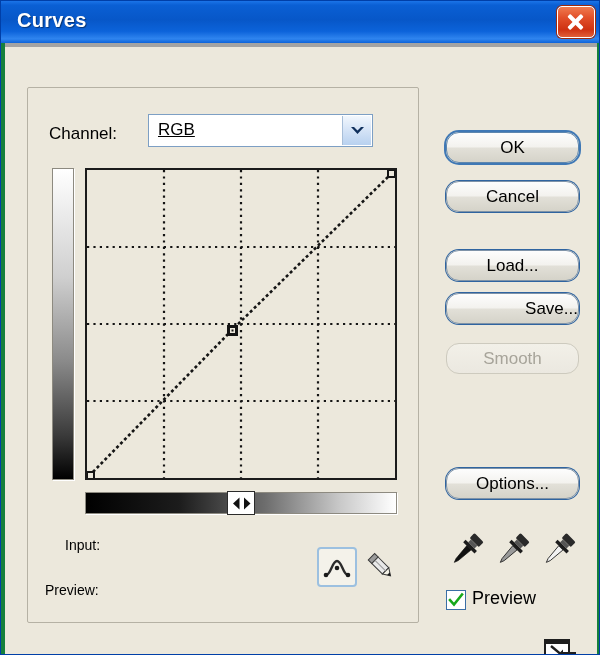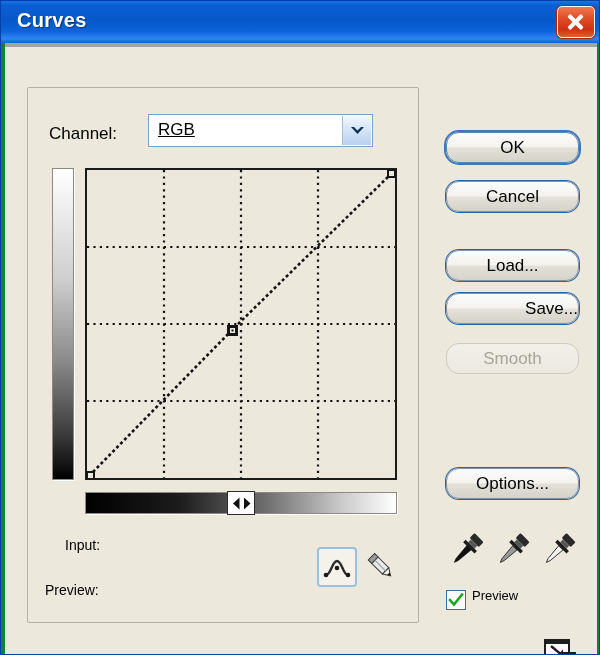--- a/index.html
+++ b/index.html
@@ -310,21 +310,21 @@
     height: 20px;
     background: #ffffff;
     border: 1px solid #3a6ea5;
     box-sizing: border-box;
   }
   .checkbox svg { position: absolute; left: 1px; top: 1px; }
   .preview-label {
     position: absolute;
     left: 26px;
     top: -2px;
-    font-size: 13px;
+    font-size: 18px;
     color: #000000;
     white-space: nowrap;
     text-align: right;
   }
 
   
   .grid-toggle {
     position: absolute;
     left: 539px;
     top: 592px;

